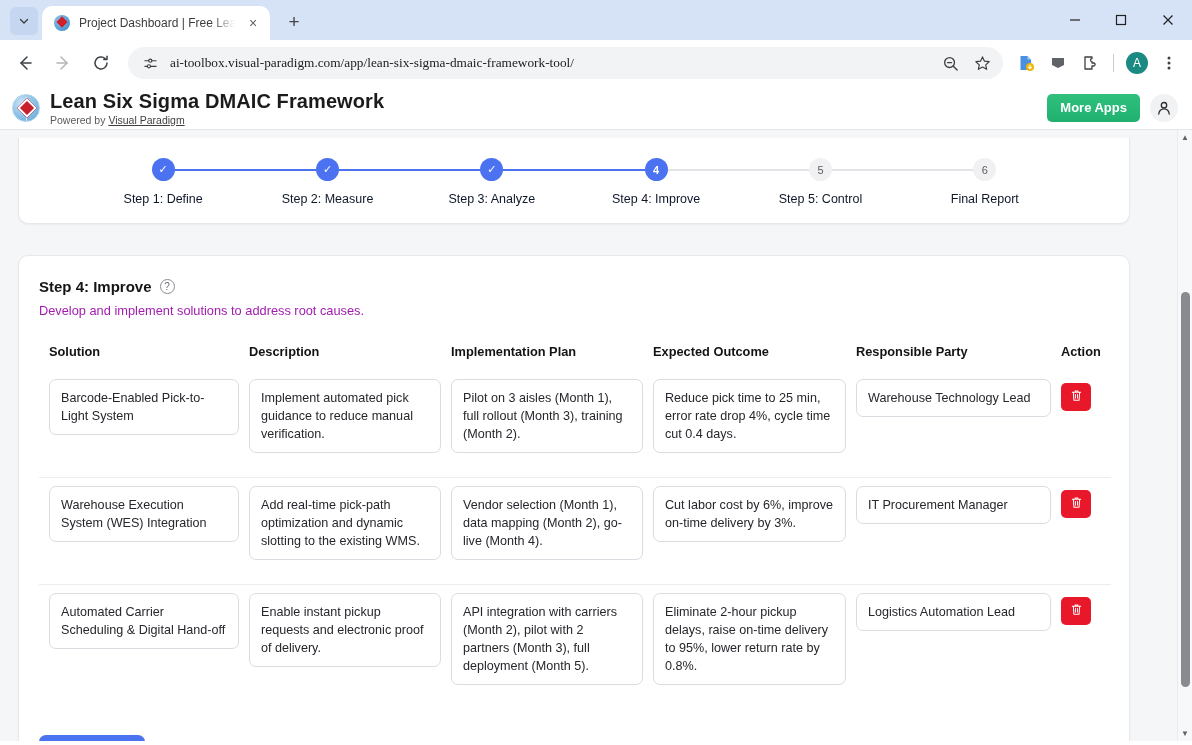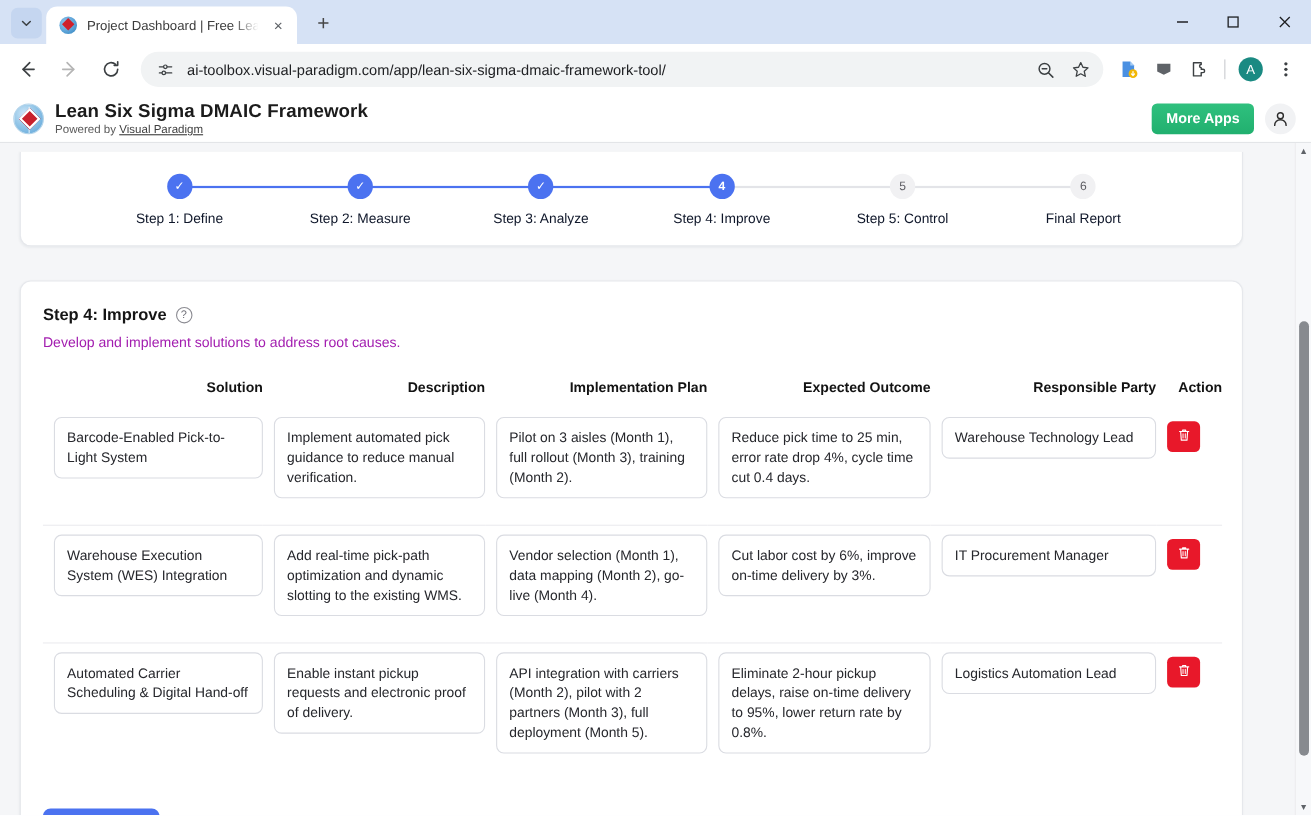--- a/index.html
+++ b/index.html
@@ -112,20 +112,21 @@
   .omnibox {
     flex: 1;
     height: 32px;
     background: #f1f3f4;
     border-radius: 16px;
     display: flex;
     align-items: center;
     padding: 0 6px 0 12px;
     margin: 0 6px;
     gap: 10px;
+    font-family: Liberation Serif, serif;
   }
   .omni-url {
     flex: 1;
     font-size: 13.3px;
     color: #202124;
     white-space: nowrap;
     overflow: hidden;
   }
   .omni-right { display: flex; align-items: center; gap: 2px; }
   .tb-sep {
@@ -171,21 +172,21 @@
     content: "";
     position: absolute;
     left: 7px; top: 6px;
     width: 14px; height: 14px;
     background: #c8202c;
     transform: rotate(45deg);
     box-shadow: inset 0 0 0 2px #ffffff;
   }
   .app-titles { display: flex; flex-direction: column; gap: 1px; flex: 1; }
   .app-title {
-    font-size: 17px;
+    font-size: 20px;
     font-weight: bold;
     color: #1b1b1b;
     letter-spacing: .1px;
   }
   .app-sub {
     font-size: 10.5px;
     color: #5b5b5b;
   }
   .app-sub a {
     color: #3f3f3f;
@@ -308,21 +309,21 @@
   }
 
   
   table.grid {
     margin-top: 26px;
     width: 100%;
     border-collapse: collapse;
     table-layout: fixed;
   }
   table.grid th {
-    text-align: right;
+    text-align: left;
     font-size: 12.8px;
     font-weight: bold;
     color: #131313;
     padding: 0 0 12px 10px;
   }
   table.grid td {
     vertical-align: top;
     padding: 8px 0 24px 10px;
     border-top: 1px solid #ececef;
   }

